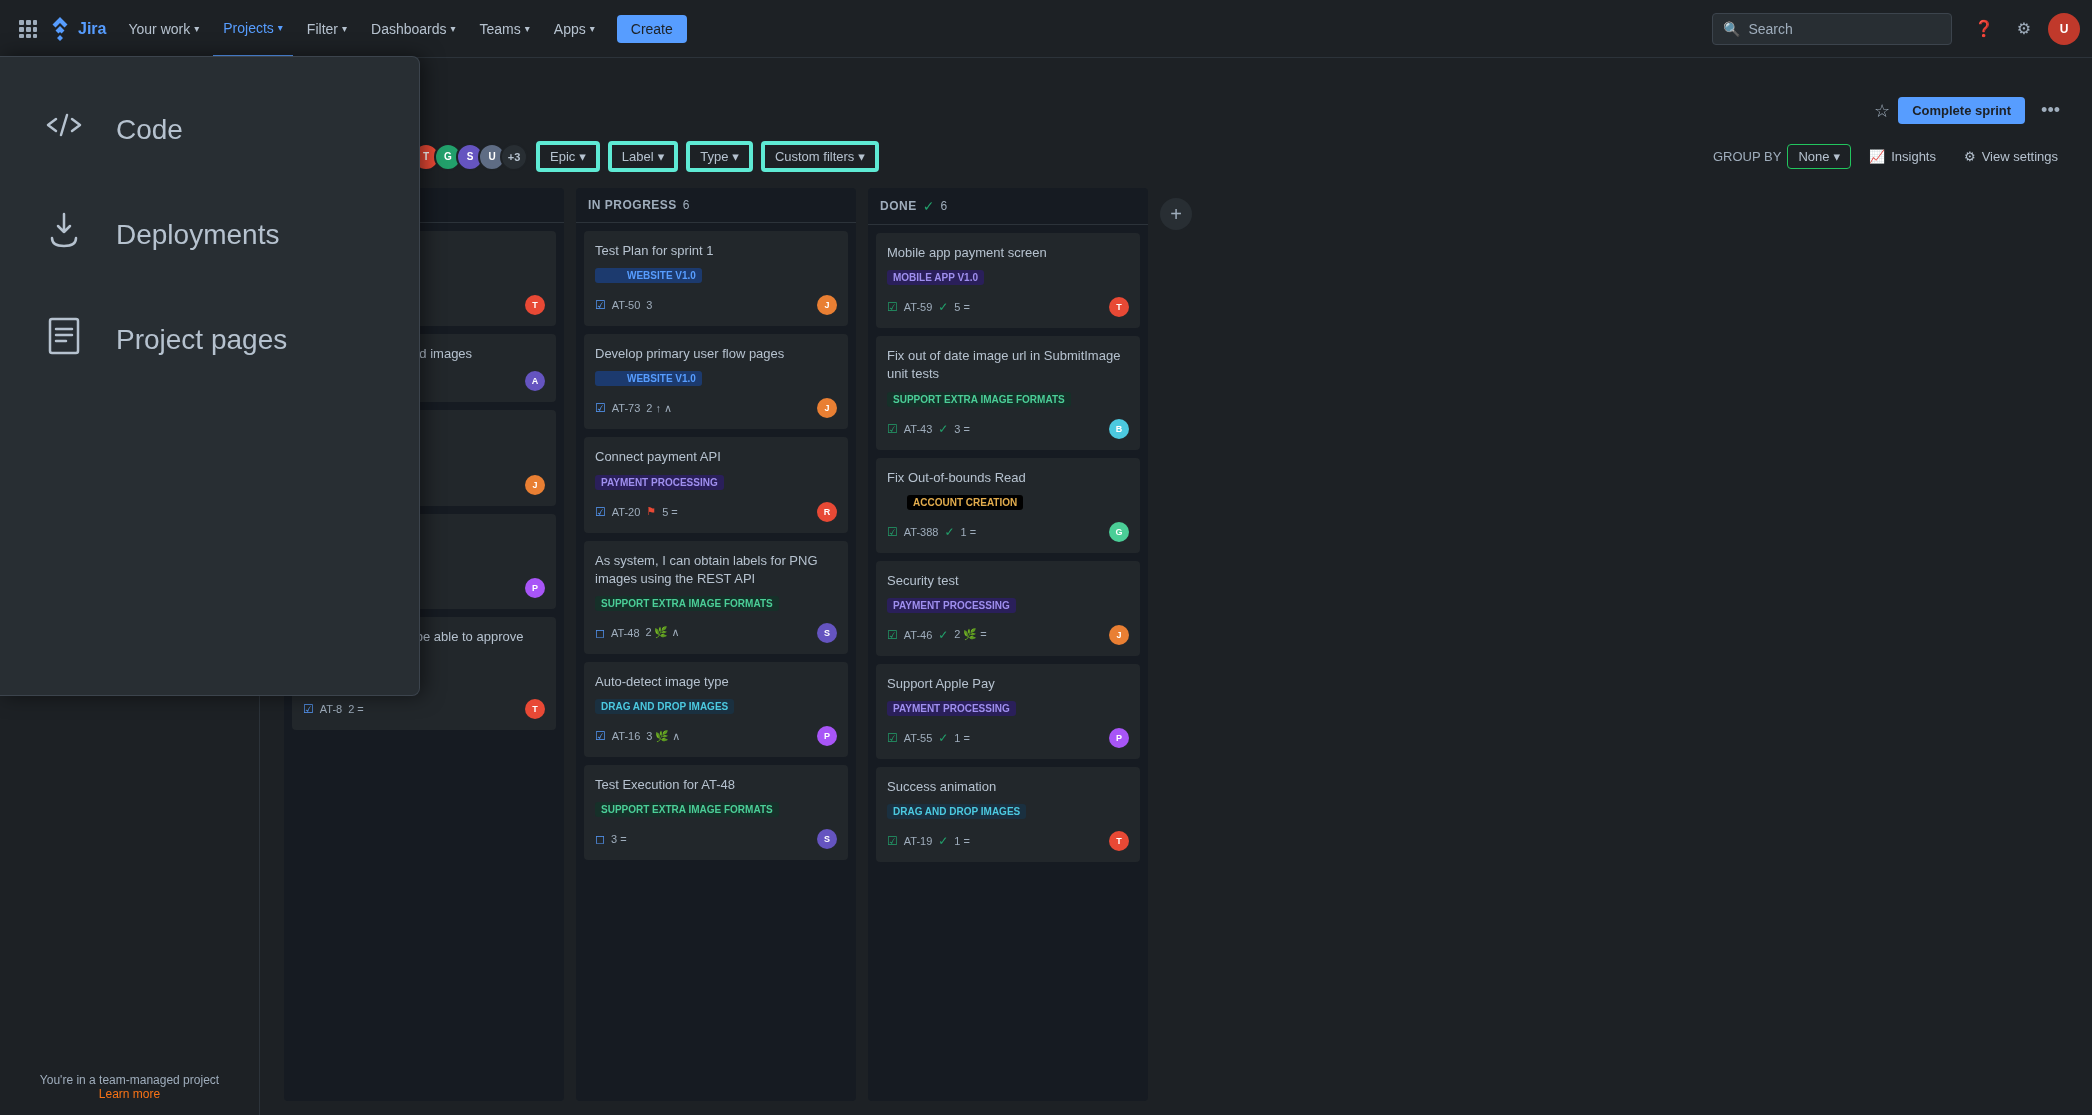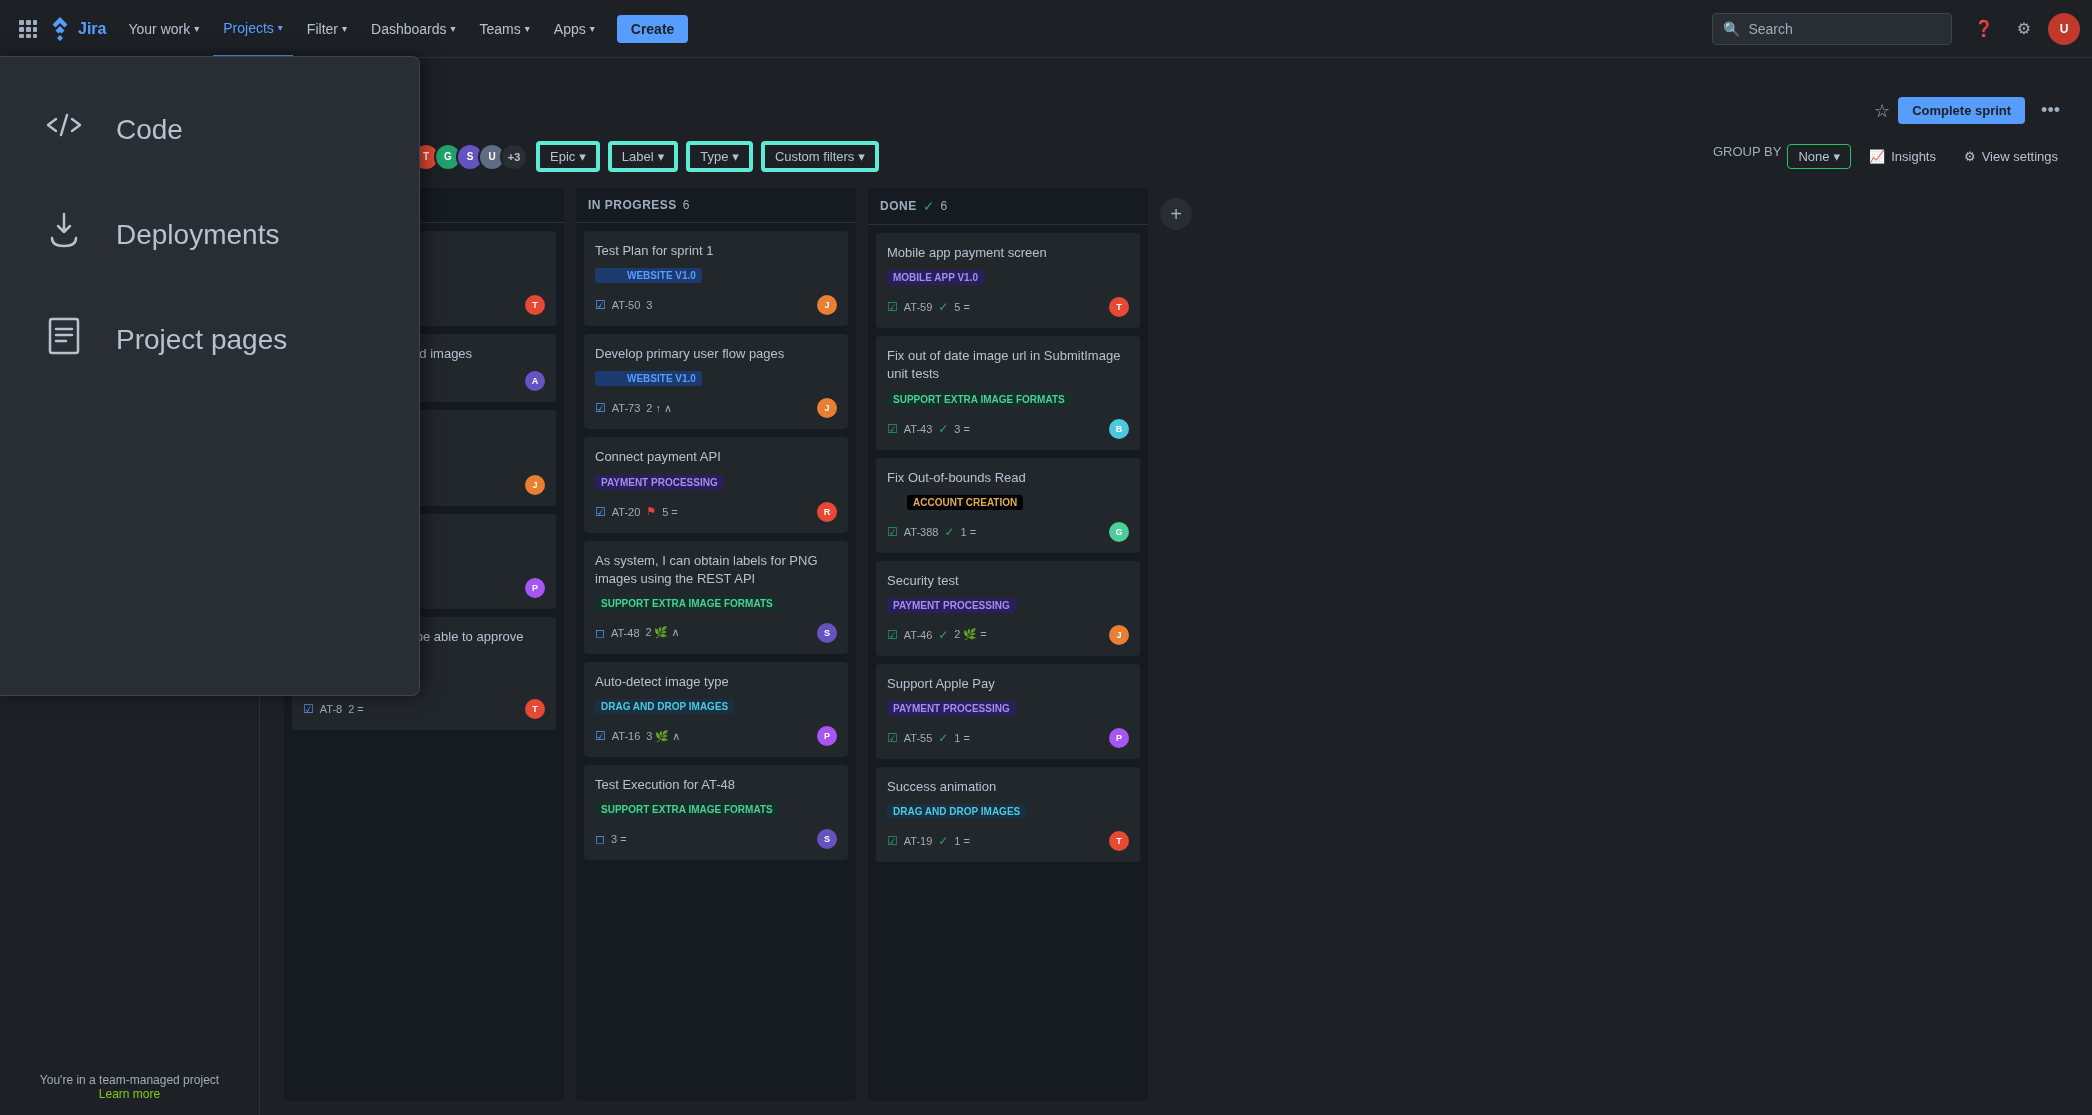--- a/index.html
+++ b/index.html
@@ -6,42 +6,42 @@
     body { font-family: -apple-system, BlinkMacSystemFont, 'Segoe UI', sans-serif; background: #1d2125; color: #b6c2cf; font-size: 12px; overflow: hidden; width: 2092px; height: 1115px; }
 
     
     .top-nav { display: flex; align-items: center; background: #1d2125; height: 58px; padding: 0 12px; gap: 4px; border-bottom: 1px solid #2c333a; position: relative; z-index: 100; }
     .nav-grid-icon { width: 32px; height: 32px; display: flex; align-items: center; justify-content: center; cursor: pointer; color: #9fadbc; }
     .nav-logo { display: flex; align-items: center; gap: 6px; color: #579dff; font-weight: 700; font-size: 16px; margin-right: 8px; }
     .nav-logo svg { width: 24px; height: 24px; }
     .nav-item { display: flex; align-items: center; gap: 4px; padding: 0 10px; height: 56px; cursor: pointer; color: #b6c2cf; font-size: 14px; white-space: nowrap; }
     .nav-item.active { color: #579dff; border-bottom: 2px solid #579dff; }
     .nav-item .chevron { font-size: 10px; }
-    .nav-create { background: #579dff; color: #1d2125; font-weight: 700; padding: 6px 14px; border-radius: 4px; cursor: pointer; font-size: 14px; margin-left: 8px; }
+    .nav-create { background: #579dff; color: #1d2125; font-weight: 400; padding: 6px 14px; border-radius: 4px; cursor: pointer; font-size: 14px; margin-left: 8px; }
     .nav-spacer { flex: 1; }
     .nav-search { display: flex; align-items: center; background: #282e33; border: 1px solid #3c444d; border-radius: 4px; padding: 0 10px; gap: 8px; width: 240px; height: 32px; color: #9fadbc; font-size: 14px; cursor: pointer; }
     .nav-icons { display: flex; align-items: center; gap: 8px; margin-left: 12px; }
     .nav-icon-btn { width: 32px; height: 32px; border-radius: 50%; display: flex; align-items: center; justify-content: center; cursor: pointer; color: #9fadbc; font-size: 16px; }
     .nav-avatar { width: 32px; height: 32px; border-radius: 50%; background: #c0392b; display: flex; align-items: center; justify-content: center; color: white; font-size: 12px; font-weight: 700; cursor: pointer; }
 
     
     .main-layout { display: flex; height: calc(1115px - 56px); }
 
     
     .sidebar { width: 260px; background: #1d2125; border-right: 1px solid #2c333a; display: flex; flex-direction: column; overflow: hidden; flex-shrink: 0; }
     .sidebar-project { display: flex; align-items: center; gap: 10px; padding: 16px; border-bottom: 1px solid #2c333a; }
     .sidebar-project-icon { width: 32px; height: 32px; background: #6554c0; border-radius: 4px; display: flex; align-items: center; justify-content: center; color: white; font-size: 14px; font-weight: 700; }
     .sidebar-project-name { font-size: 14px; font-weight: 600; color: #b6c2cf; }
     .sidebar-project-type { font-size: 11px; color: #9fadbc; }
     .sidebar-section-label { font-size: 11px; font-weight: 700; color: #9fadbc; padding: 16px 16px 8px; text-transform: uppercase; letter-spacing: 0.5px; }
     .sidebar-item { display: flex; align-items: center; gap: 10px; padding: 8px 16px; cursor: pointer; color: #b6c2cf; font-size: 14px; border-radius: 4px; margin: 0 4px; }
     .sidebar-item.active { background: #1c4170; color: #579dff; }
     .sidebar-item-icon { width: 20px; display: flex; align-items: center; justify-content: center; font-size: 14px; }
     .sidebar-footer { margin-top: auto; padding: 16px; font-size: 12px; color: #9fadbc; text-align: center; }
-    .sidebar-footer a { color: #84cc16; cursor: pointer; }
+    .sidebar-footer a { color: #f97316; cursor: pointer; }
 
     
     .content-area { flex: 1; display: flex; flex-direction: column; overflow: hidden; background: #1d2125; }
 
     
     .board-header { padding: 16px 24px 0; }
     .breadcrumb { font-size: 12px; color: #9fadbc; margin-bottom: 8px; }
     .breadcrumb a { color: #9fadbc; cursor: pointer; }
     .breadcrumb span { margin: 0 4px; }
     .board-title-row { display: flex; align-items: center; justify-content: space-between; margin-bottom: 16px; }
@@ -49,21 +49,21 @@
     .board-title-actions { display: flex; align-items: center; gap: 8px; }
     .star-btn { cursor: pointer; color: #9fadbc; font-size: 18px; }
     .complete-sprint-btn { background: #579dff; color: #1d2125; font-weight: 600; padding: 6px 14px; border-radius: 4px; cursor: pointer; font-size: 13px; }
     .more-btn { cursor: pointer; color: #9fadbc; font-size: 18px; padding: 4px 8px; }
     .board-toolbar { display: flex; align-items: center; gap: 8px; padding-bottom: 16px; }
     .avatar-group { display: flex; }
     .avatar-sm { width: 28px; height: 28px; border-radius: 50%; margin-left: -6px; border: 2px solid #1d2125; display: flex; align-items: center; justify-content: center; font-size: 10px; font-weight: 700; color: white; }
     .avatar-sm:first-child { margin-left: 0; }
     .avatar-count { background: #282e33; color: #b6c2cf; font-size: 11px; }
     .filter-btn { display: flex; align-items: center; gap: 4px; padding: 4px 10px; border: 4px solid #5eead4; border-radius: 4px; cursor: pointer; color: #b6c2cf; font-size: 13px; background: transparent; }
-    .group-by { display: flex; align-items: flex-start; gap: 6px; margin-left: auto; font-size: 13px; color: #9fadbc; }
+    .group-by { display: flex; align-items: center; gap: 6px; margin-left: auto; font-size: 13px; color: #9fadbc; }
     .group-by-value { display: flex; align-items: center; gap: 4px; padding: 4px 10px; border: 1px solid #22c55e; border-radius: 4px; cursor: pointer; color: #b6c2cf; }
     .insights-btn { display: flex; align-items: center; gap: 6px; padding: 4px 10px; cursor: pointer; color: #b6c2cf; font-size: 13px; }
     .view-settings-btn { display: flex; align-items: center; gap: 6px; padding: 4px 10px; cursor: pointer; color: #b6c2cf; font-size: 13px; }
     .search-filter { background: #282e33; border: 1px solid #3c444d; border-radius: 4px; padding: 4px 10px; width: 120px; height: 28px; display: flex; align-items: center; }
 
     
     .board-columns { display: flex; gap: 12px; padding: 0 24px 16px; overflow-x: auto; flex: 1; }
     .board-column { min-width: 280px; width: 280px; background: #161b22; border-radius: 4px; display: flex; flex-direction: column; max-height: 100%; overflow: hidden; }
     .column-header { display: flex; align-items: center; padding: 10px 12px; gap: 6px; border-bottom: 1px solid #2c333a; }
     .column-title { font-size: 12px; font-weight: 700; color: #9fadbc; text-transform: uppercase; letter-spacing: 0.5px; text-align: center; }

